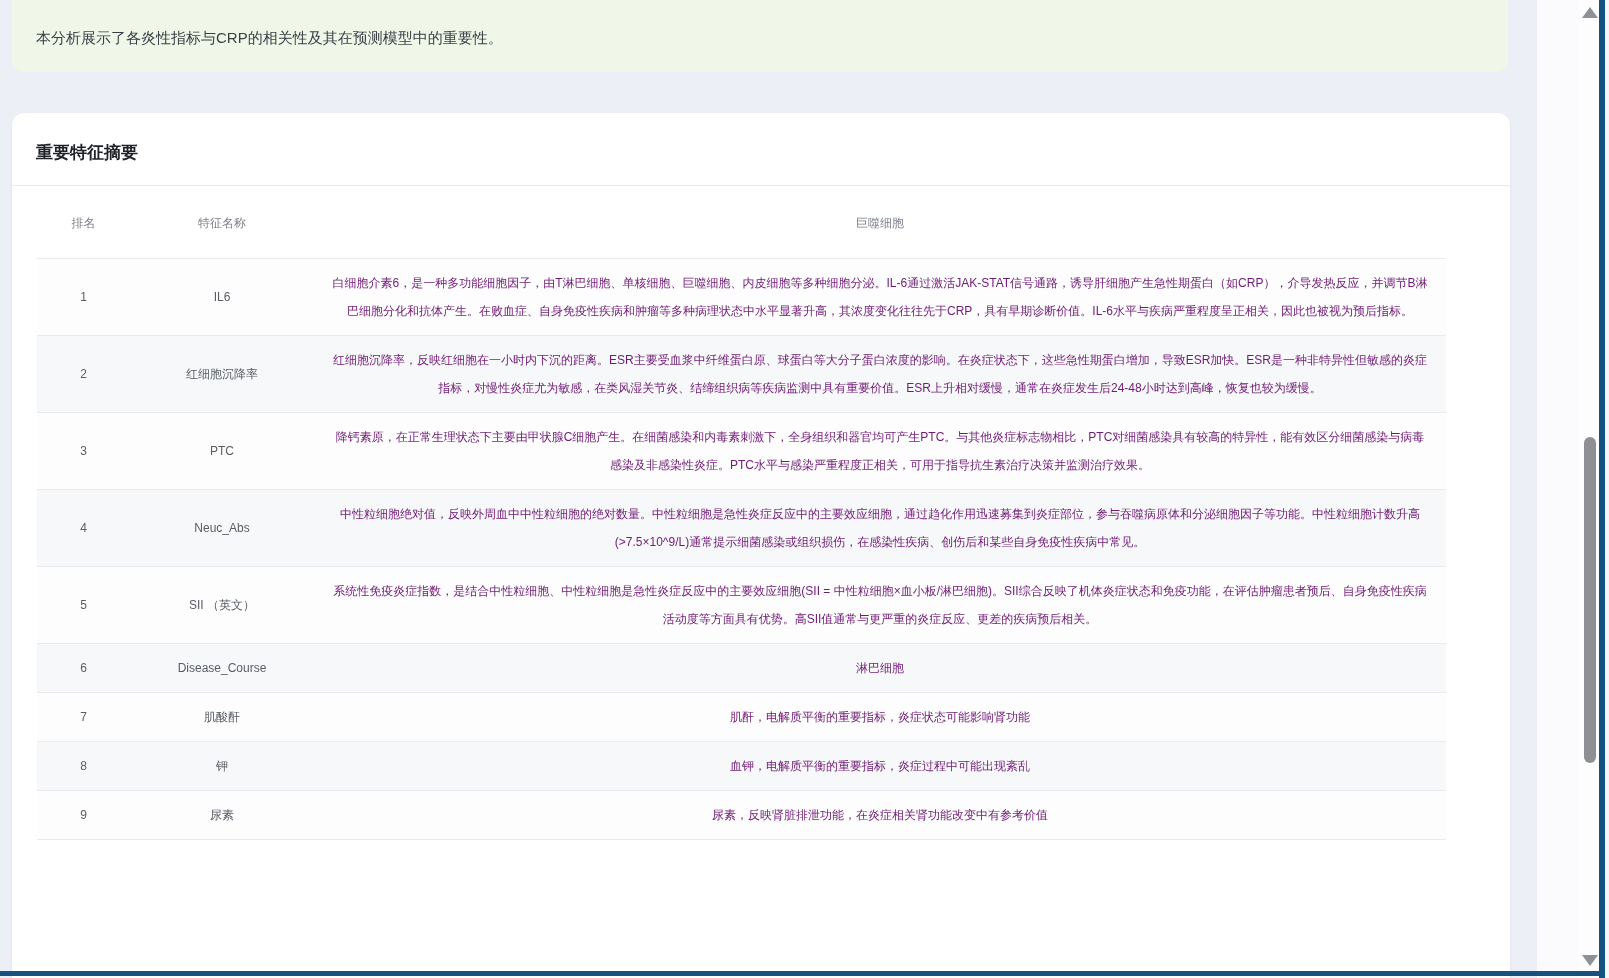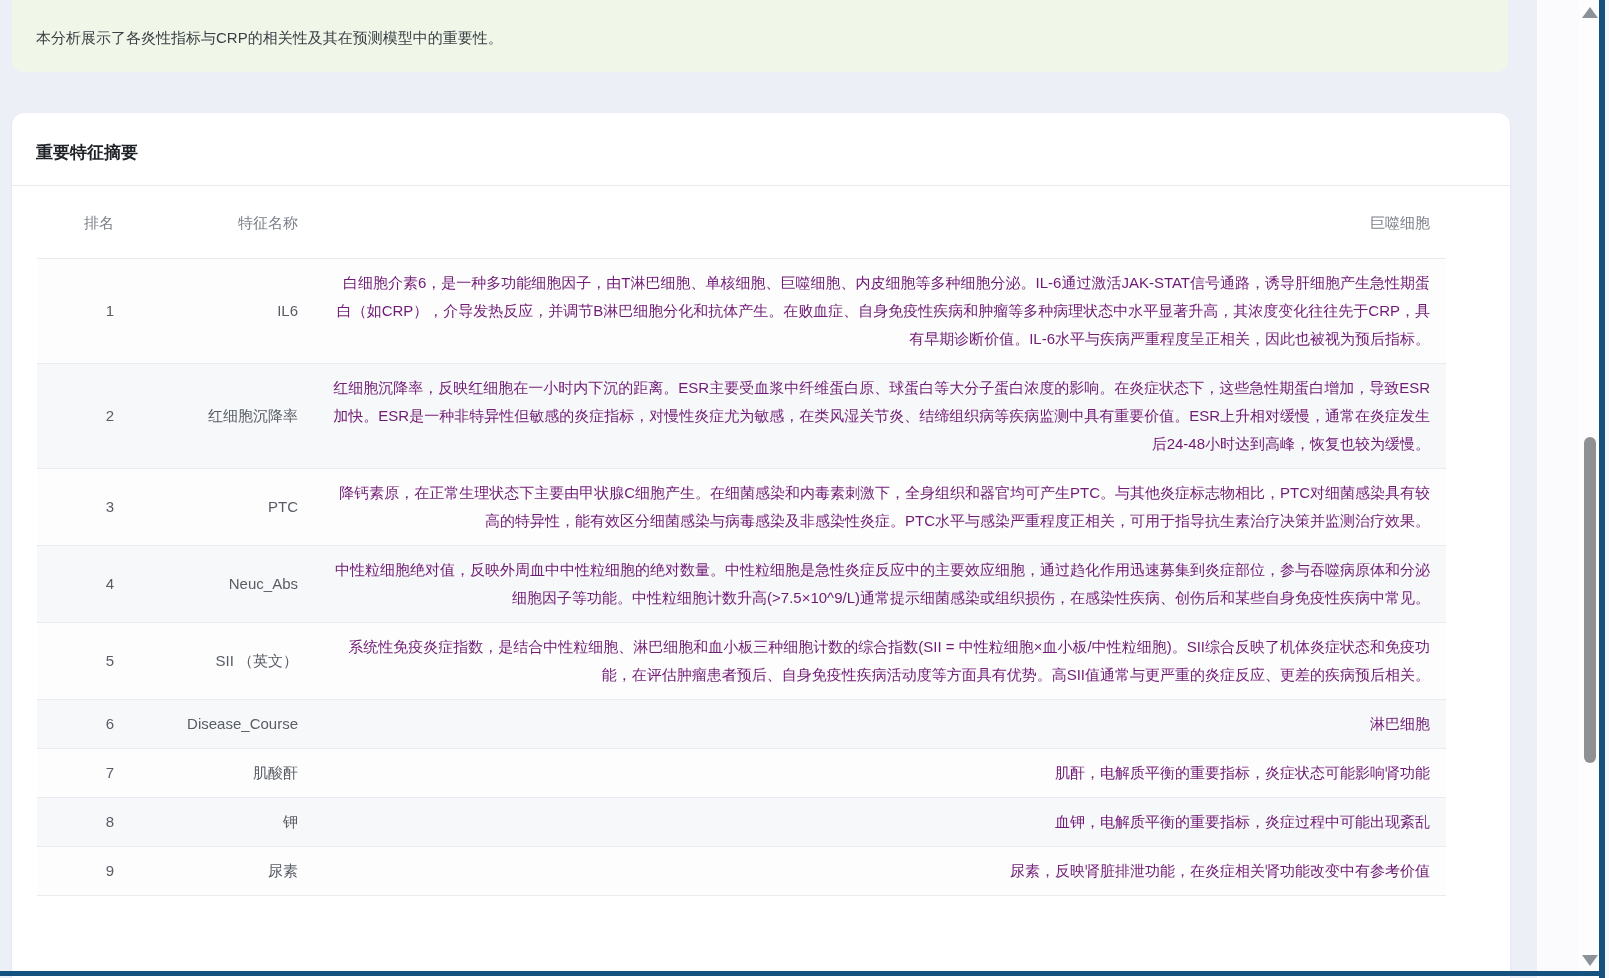--- a/index.html
+++ b/index.html
@@ -40,22 +40,22 @@
   }
   .card-header {
     padding: 28px 24px 21px 24px;
     border-bottom: 1px solid #e8eaf0;
   }
   .card-title { font-size: 17px; font-weight: bold; color: #1e2227; }
 
   .table-wrap { padding: 0 64px 0 25px; }
   table { width: 100%; border-collapse: collapse; table-layout: fixed; }
   th, td {
-    text-align: right; vertical-align: middle;
-    font-size: 15px; line-height: 28px;
+    text-align: center; vertical-align: middle;
+    font-size: 12px; line-height: 28px;
     padding: 10px 16px;
     color: #5d6269;
   }
   th {
     color: #7b8089; font-weight: normal;
     padding: 23px 16px 21px 16px;
     border-bottom: 1px solid #e9ebf1;
   }
   col.col-rank { width: 93px; }
   col.col-feature { width: 184px; }
@@ -150,21 +150,21 @@
     <td class="sig-cell">降钙素原，在正常生理状态下主要由甲状腺C细胞产生。在细菌感染和内毒素刺激下，全身组织和器官均可产生PTC。与其他炎症标志物相比，PTC对细菌感染具有较高的特异性，能有效区分细菌感染与病毒感染及非感染性炎症。PTC水平与感染严重程度正相关，可用于指导抗生素治疗决策并监测治疗效果。</td>
   </tr>
               <tr class="striped">
     <td class="rank-cell">4</td>
     <td class="feature-cell">Neuc_Abs</td>
     <td class="sig-cell">中性粒细胞绝对值，反映外周血中中性粒细胞的绝对数量。中性粒细胞是急性炎症反应中的主要效应细胞，通过趋化作用迅速募集到炎症部位，参与吞噬病原体和分泌细胞因子等功能。中性粒细胞计数升高(&gt;7.5×10^9/L)通常提示细菌感染或组织损伤，在感染性疾病、创伤后和某些自身免疫性疾病中常见。</td>
   </tr>
               <tr>
     <td class="rank-cell">5</td>
     <td class="feature-cell">SII （英文）</td>
-    <td class="sig-cell">系统性免疫炎症指数，是结合中性粒细胞、淋巴细胞和血小板三种细胞计数的综合指数(SII = 中性粒细胞×血小板/中性粒细胞)。SII综合反映了机体炎症状态和免疫功能，在评估肿瘤患者预后、自身免疫性疾病活动度等方面具有优势。高SII值通常与更严重的炎症反应、更差的疾病预后相关。</td>
+    <td class="sig-cell">系统性免疫炎症指数，是结合中性粒细胞、中性粒细胞是急性炎症反应中的主要效应细胞(SII = 中性粒细胞×血小板/淋巴细胞)。SII综合反映了机体炎症状态和免疫功能，在评估肿瘤患者预后、自身免疫性疾病活动度等方面具有优势。高SII值通常与更严重的炎症反应、更差的疾病预后相关。</td>
   </tr>
               <tr class="striped">
     <td class="rank-cell">6</td>
     <td class="feature-cell">Disease_Course</td>
     <td class="sig-cell">淋巴细胞</td>
   </tr>
               <tr>
     <td class="rank-cell">7</td>
     <td class="feature-cell">肌酸酐</td>
     <td class="sig-cell">肌酐，电解质平衡的重要指标，炎症状态可能影响肾功能</td>

